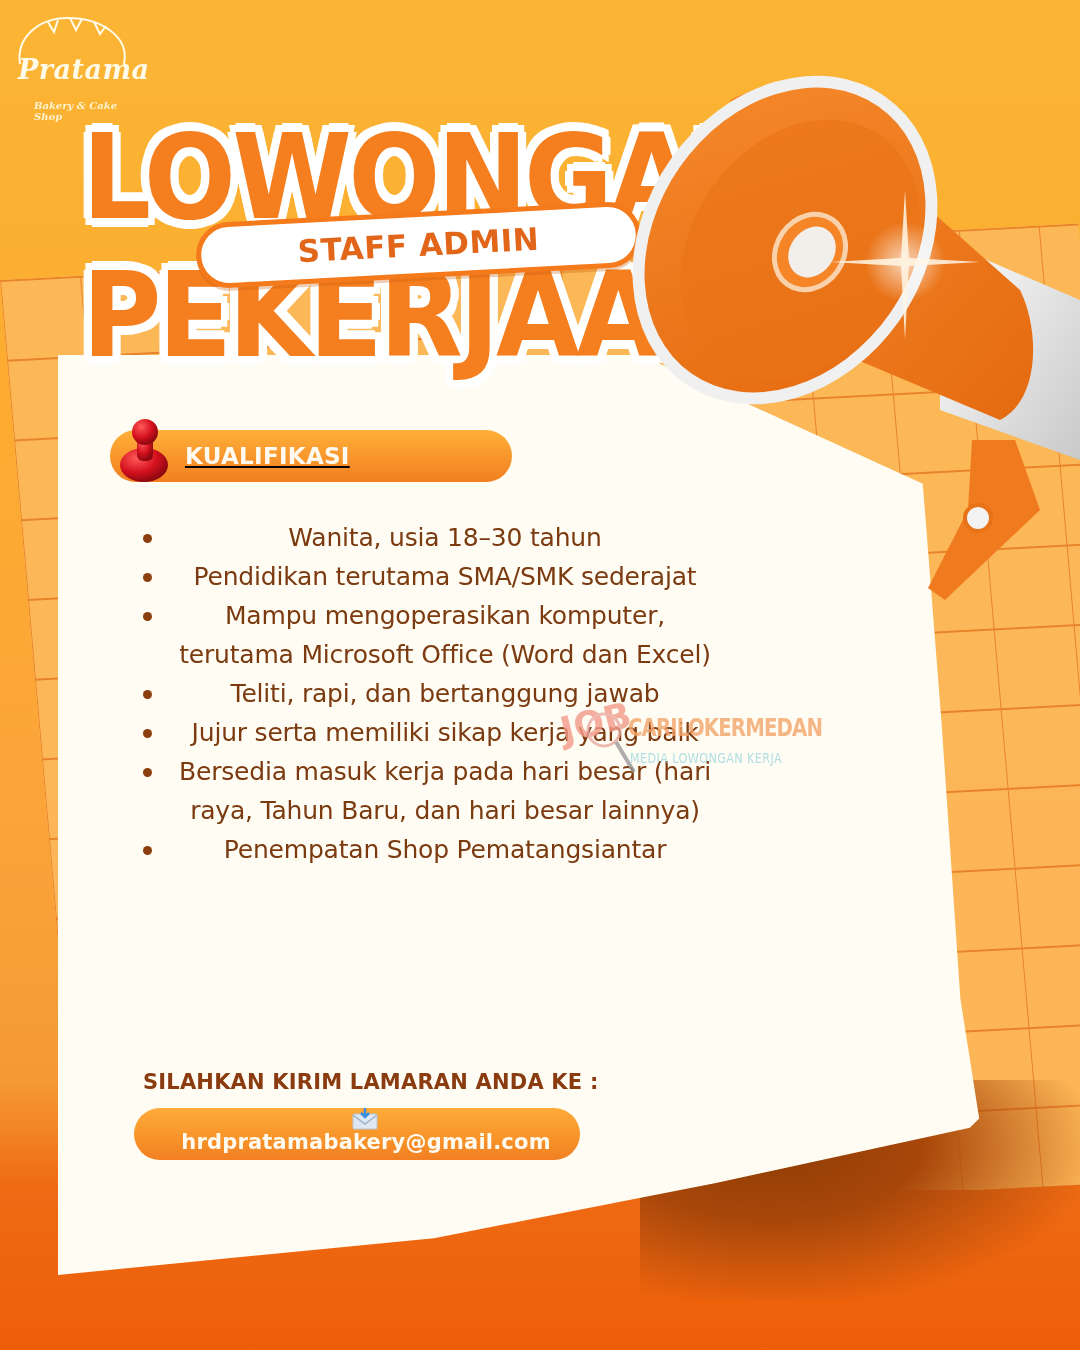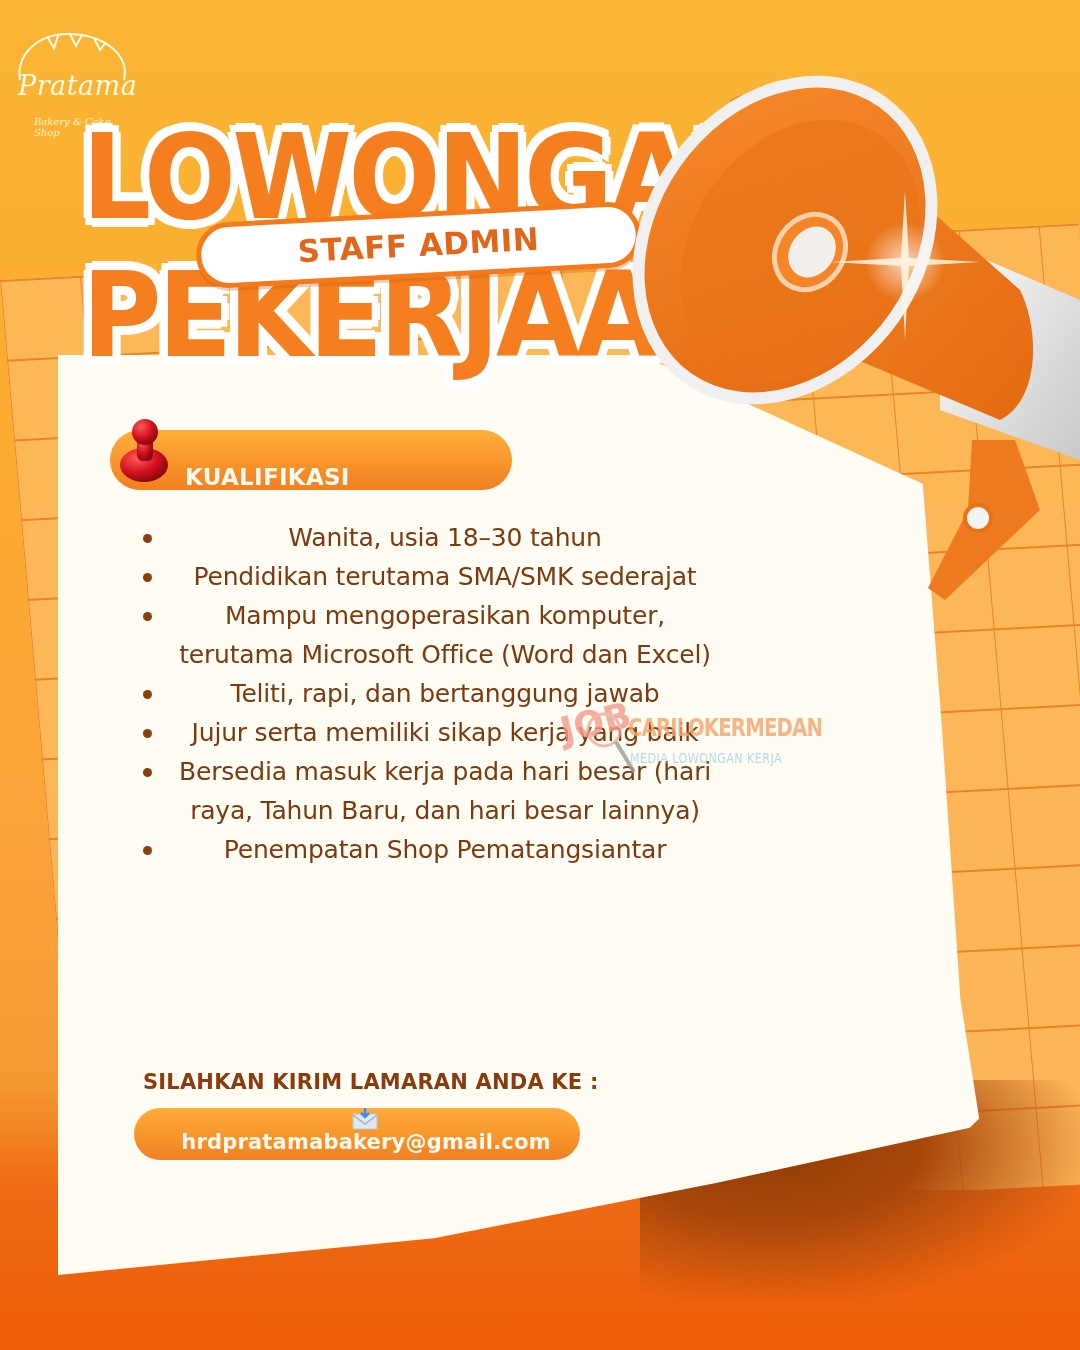--- a/index.html
+++ b/index.html
@@ -26,21 +26,21 @@
   }
   .bg-shadow {
     position: absolute; left: 640px; top: 1080px; width: 440px; height: 220px;
     background: radial-gradient(ellipse at 30% 30%, #8e3d05 0%, #a9470a 35%, rgba(230,95,10,0) 75%);
   }
   .paper {
     position: absolute; left: 58px; top: 355px; width: 940px; height: 920px;
     background: #fefcf3;
     clip-path: polygon(0 0, 62% 0, 92% 14%, 94% 40%, 96% 70%, 98% 83%, 97% 84%, 70% 90%, 40% 96%, 10% 99%, 0 100%);
   }
-  .logo { position: absolute; left: 8px; top: 28px; width: 125px; height: 80px; }
+  .logo { position: absolute; left: 8px; top: 12px; width: 125px; height: 80px; font-weight: bold; }
   .logo svg { position: absolute; left: 0; top: 0; }
   .logo-name {
     position: absolute; left: 10px; top: 42px;
     font-family: "DejaVu Serif", serif; font-style: italic;
     font-size: 27px; color: #fffbe8; letter-spacing: 0.5px;
   }
   .logo-tag {
     position: absolute; left: 26px; top: 88px;
     font-family: "DejaVu Serif", serif; font-style: italic;
     font-size: 10px; color: #fff3d0;
@@ -74,24 +74,24 @@
     transform: rotate(-3deg);
     display: flex; align-items: center; justify-content: center;
     box-shadow: 0 3px 0 rgba(200,90,10,0.3);
   }
   .role-pill span {
     font-family: "DejaVu Sans", sans-serif; font-weight: bold;
     font-size: 31px; color: #e2661a; letter-spacing: 0.5px;
   }
   .megaphone { position: absolute; left: 600px; top: 40px; width: 480px; height: 600px; }
   .section-pill {
-    position: absolute; left: 110px; top: 430px; width: 402px; height: 60px;
+    position: absolute; left: 110px; top: 430px; width: 402px; height: 52px;
     border-radius: 30px;
     background: linear-gradient(180deg, #ffb03a 0%, #f7922a 60%, #f27f20 100%);
-    display: flex; align-items: flex-end;
+    display: flex; align-items: center; text-decoration: underline;
   }
   .section-pill .label {
     margin-left: 75px; color: #fffaf0;
     font-weight: bold; font-size: 23px; letter-spacing: 0.3px;
   }
   .pin { position: absolute; left: 118px; top: 417px; width: 56px; height: 66px; }
   .quals {
     position: absolute; left: 140px; top: 518px; width: 580px;
     list-style: none;
     text-align: center;

